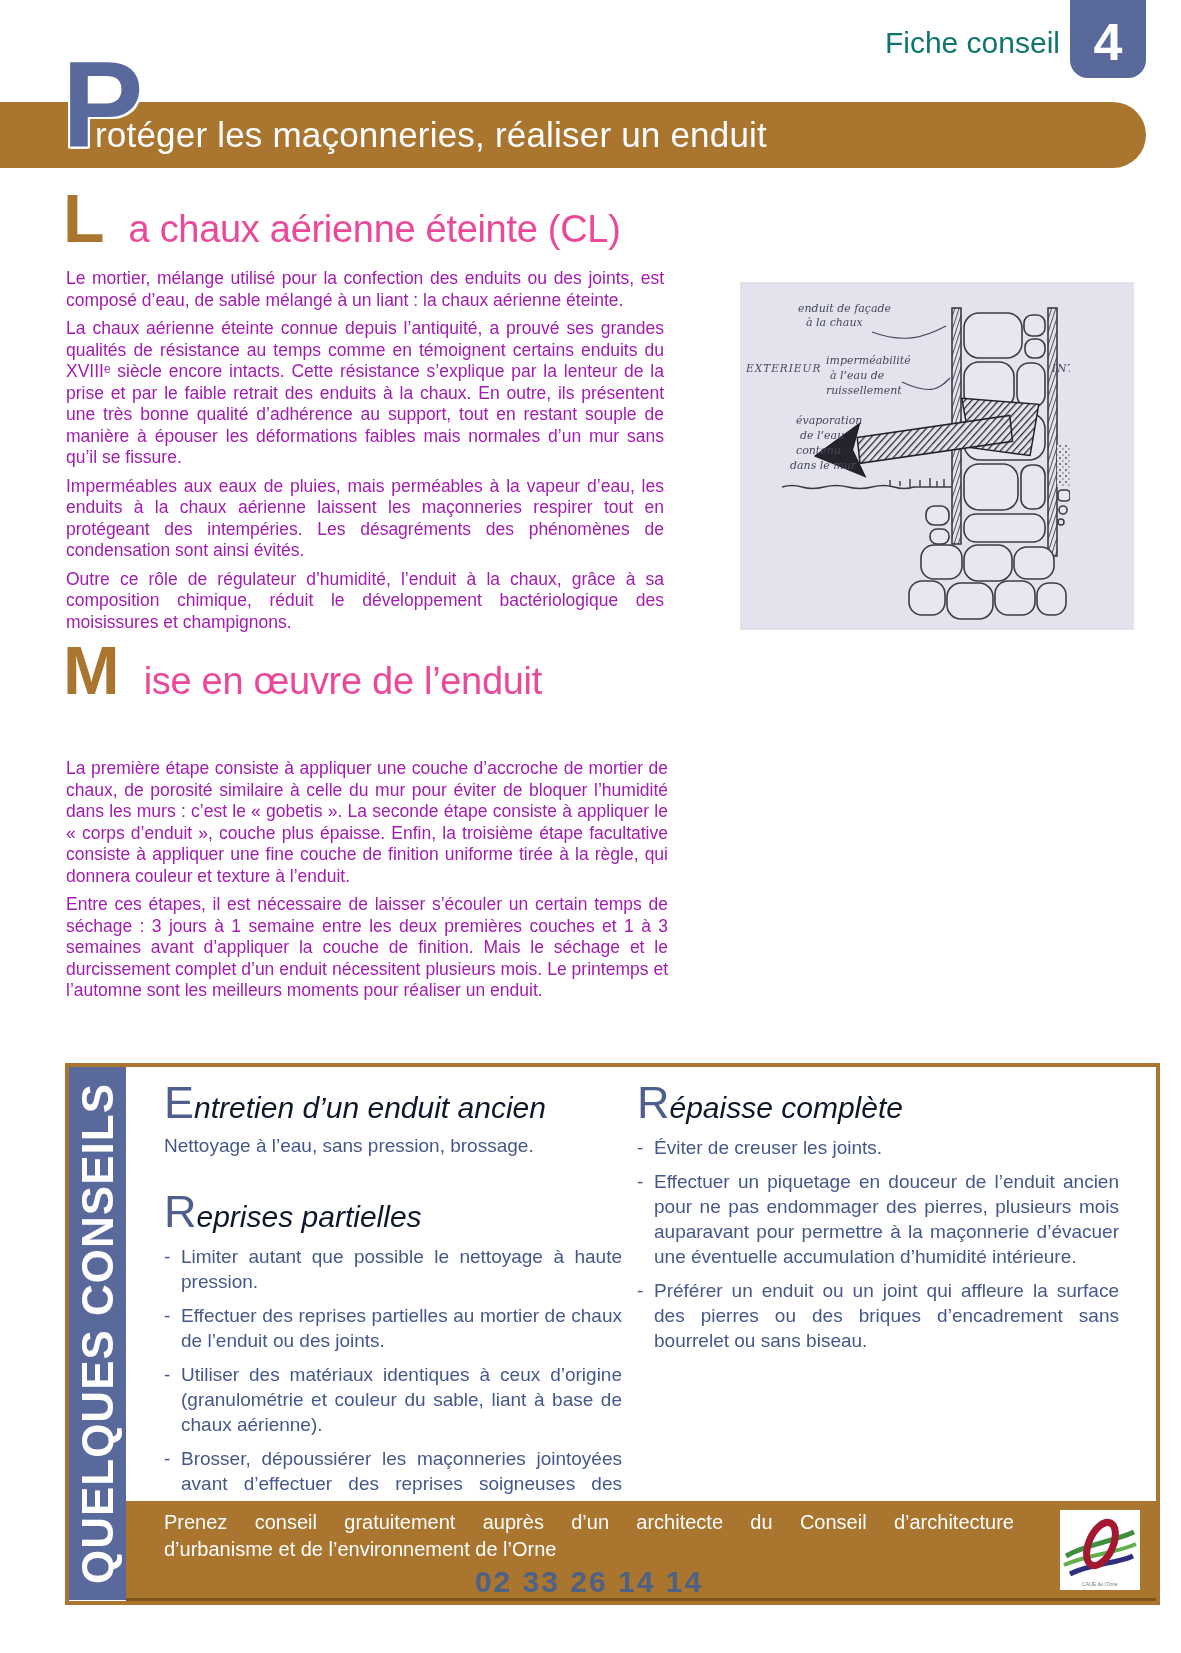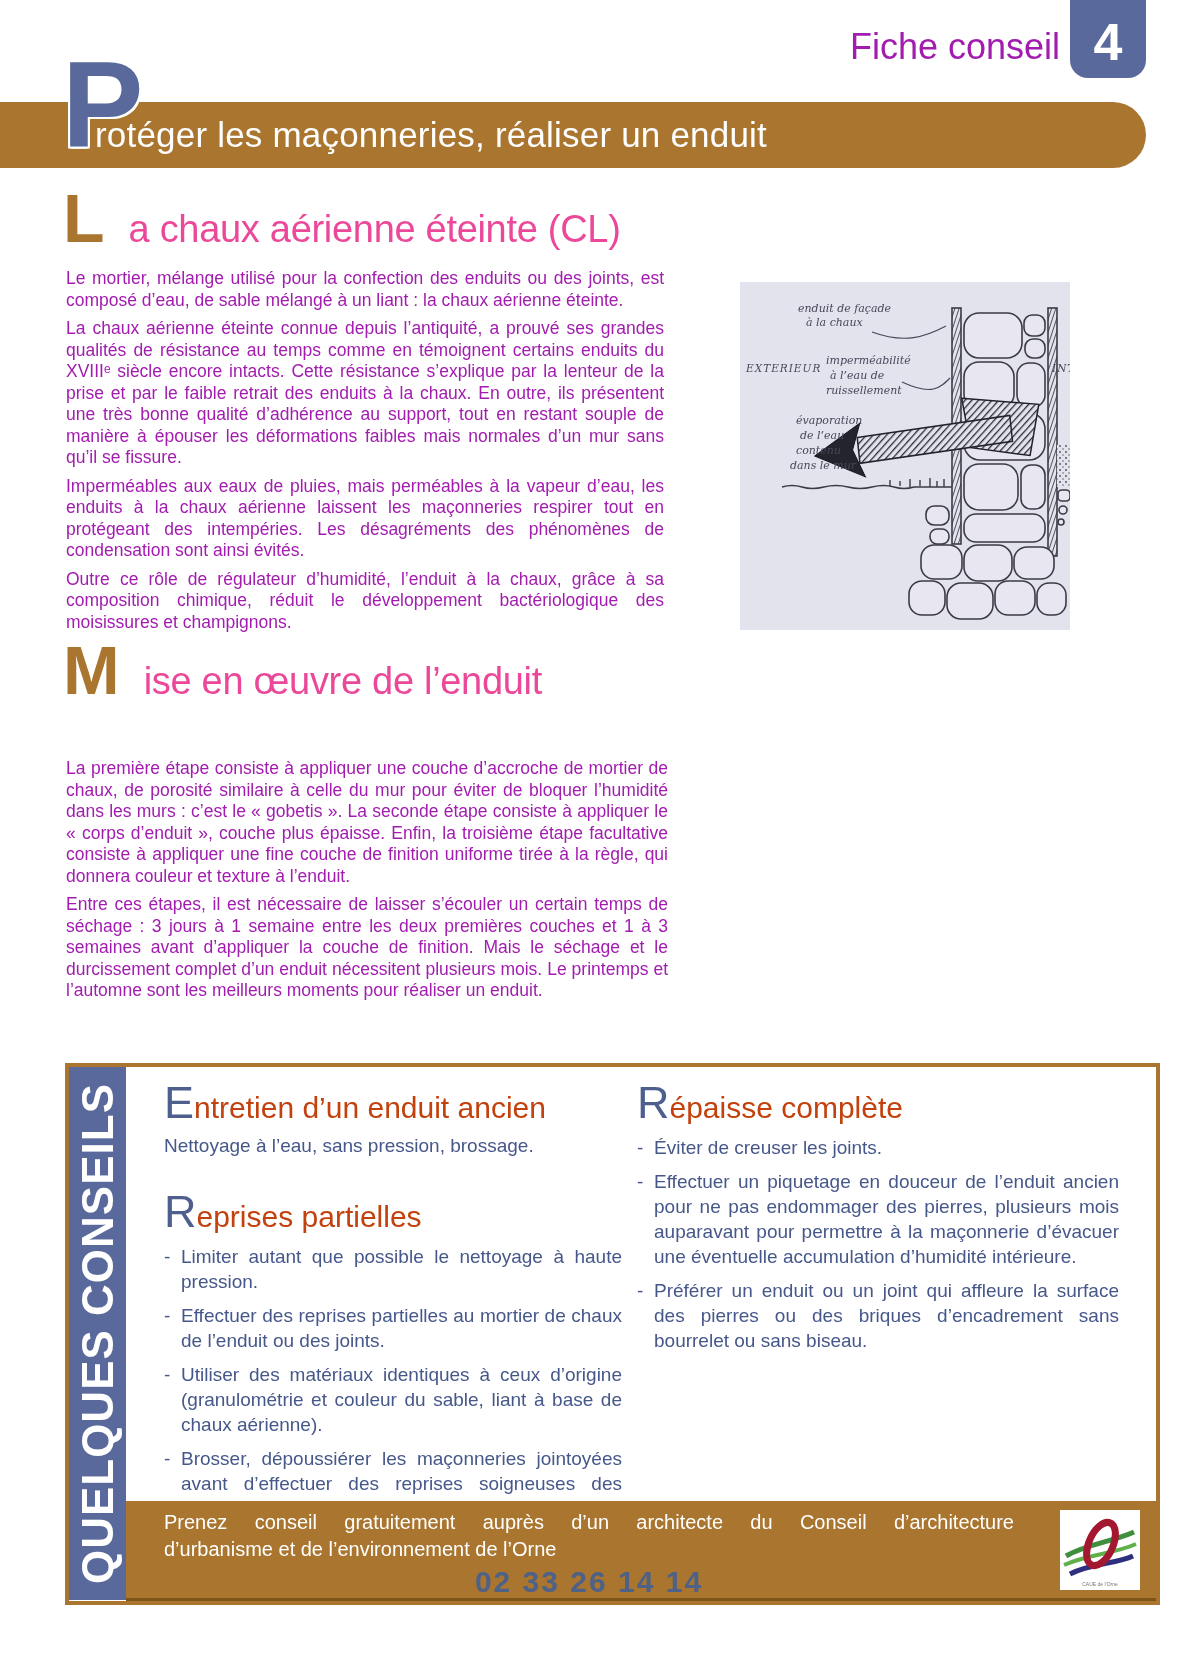--- a/index.html
+++ b/index.html
@@ -1,21 +1,21 @@
 <!DOCTYPE html>
 <html><head>
 <meta charset="utf-8">
 <style>
   * { margin:0; padding:0; box-sizing:border-box; }
   body { background:#fff; font-family:"Liberation Sans", sans-serif; }
   .page { position:relative; width:1181px; height:1653px; background:#fff; overflow:hidden; }
 
   
   .fiche-label { position:absolute; top:26px; left:845px; width:215px; text-align:right;
-                 font-size:36px; color:#a21caf; }
+                 font-size:30px; color:#0f766e; }
   .num-badge { position:absolute; top:0; left:1070px; width:76px; height:78px;
                background:#5a699b; border-radius:0 0 18px 18px; display:flex;
                align-items:center; justify-content:center; }
   .num-badge span { color:#fff; font-size:52px; font-weight:bold; padding-top:6px; }
   .title-bar { position:absolute; top:90px; left:0; width:1146px; height:66px;
                background:#a9752f; border-radius:0 33px 33px 0;margin-top:12px; }
   .title-bar .bar-text { position:absolute; left:95px; top:13px; color:#fff; font-size:35px;
                letter-spacing:.2px; white-space:nowrap; }
   .big-p { position:absolute; top:44px; left:62px; font-size:122px; line-height:1;
            font-weight:bold; color:#5a699b; z-index:3;
@@ -27,40 +27,40 @@
   .sec-heading .cap { font-size:68px; font-weight:bold; color:#a9752f; line-height:.85;
                       vertical-align:baseline; }
   .sec-heading .rest { font-size:38px; color:#ec4899; letter-spacing:-.3px;margin-left:24px; }
 
   
   .col-text { position:absolute; left:66px; width:598px; font-size:17.5px; line-height:21.5px;
               color:#a21caf; text-align:justify; }
   .col-text p { margin-bottom:7px; }
 
   
-  .illus { position:absolute; left:740px; top:282px; width:330px; height:348px;
+  .illus { position:absolute; left:740px; top:282px; width:394px; height:348px;
            background:#e3e3ee; }
   .illus svg { display:block; }
   .hand { font-family:"DejaVu Serif", serif; font-style:italic; font-size:11px; fill:#47475a; }
   .handcaps { font-family:"DejaVu Serif", serif; font-style:italic; font-size:10.5px;
               fill:#47475a; letter-spacing:1px; }
 
   
   .conseils { position:absolute; left:65px; top:1063px; width:1095px; height:542px;
               border:4px solid #a9752f; background:#fff; }
   .conseils-sidebar { position:absolute; left:0; top:0; width:57px; height:533px;
               background:#5a699b; display:flex; align-items:center; justify-content:center; }
   .vertical-label { writing-mode:vertical-rl; transform:rotate(180deg); color:#fff;
               font-size:44px; font-weight:bold; letter-spacing:1px; white-space:nowrap; }
   .c-col { position:absolute; color:#46578a; }
   .c-col-left  { left:95px;  top:16px; width:458px; }
   .c-col-right { left:568px; top:16px; width:482px; }
   .c-heading { white-space:nowrap; margin-bottom:8px; }
   .c-heading .cap { font-size:45px; color:#4e5f8e; line-height:.9; }
-  .c-heading .rest { font-size:30px; color:#c2410c; }
+  .c-heading .rest { font-size:30px; color:#0f172a;font-style:italic; }
   .c-text { font-size:19px; line-height:25px; }
   .c-gap { height:34px; }
   .c-list { list-style:none; margin-top:10px; }
   .c-list li { position:relative; padding-left:17px; margin-bottom:9px; font-size:19px;
                line-height:25px; text-align:justify; }
   .c-list li::before { content:"-"; position:absolute; left:0; top:0; }
 
   
   .footer-band { position:absolute; left:57px; right:0; bottom:0; height:100px;
                  background:#a9752f; border-bottom:3px solid #7e5419; }

